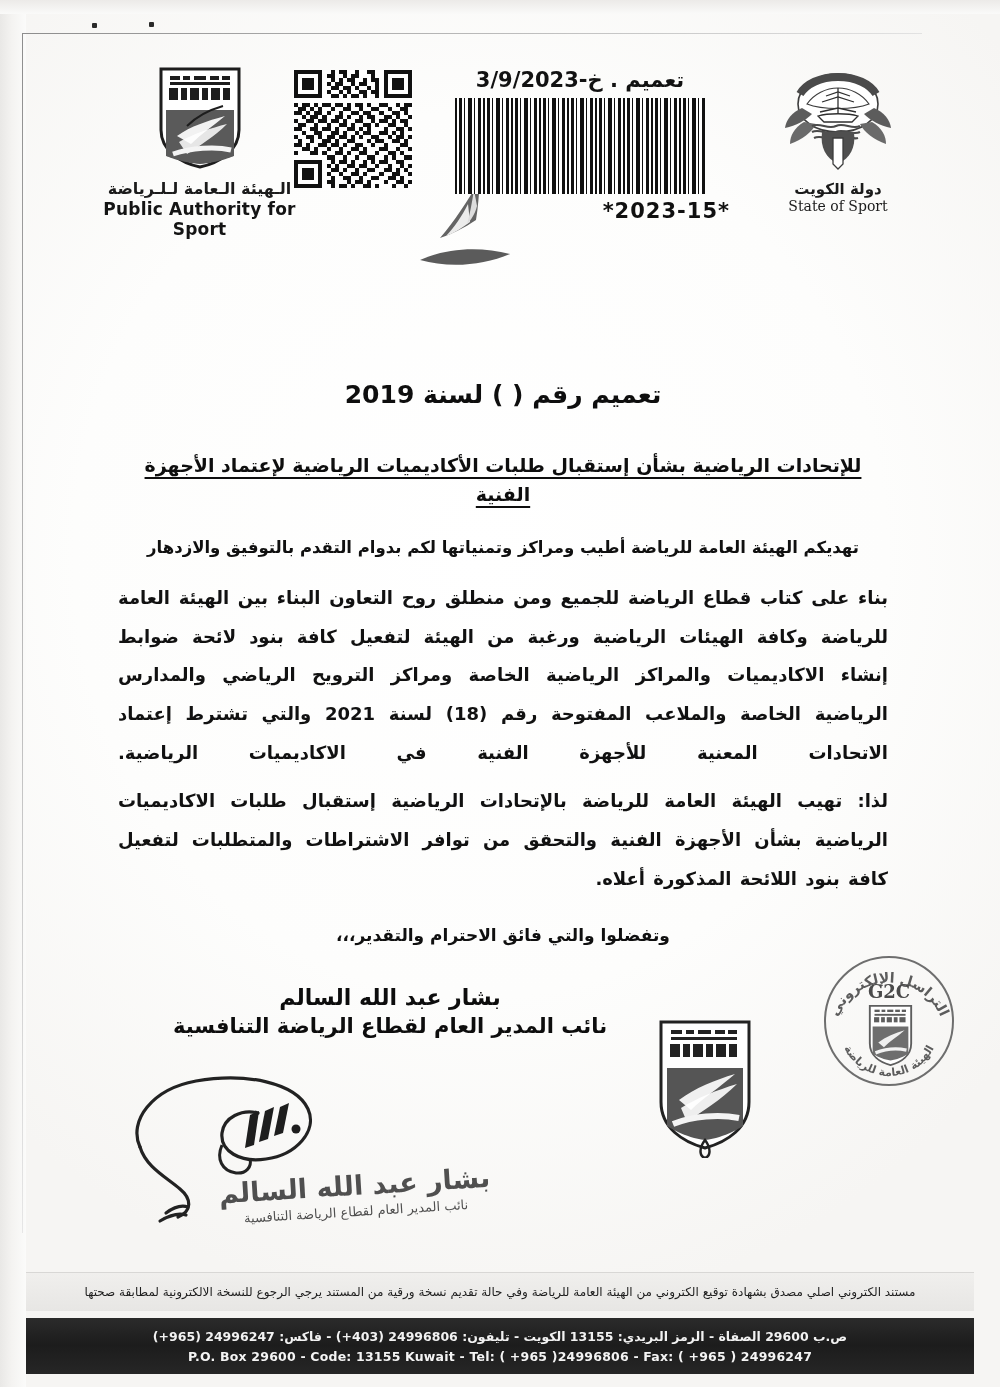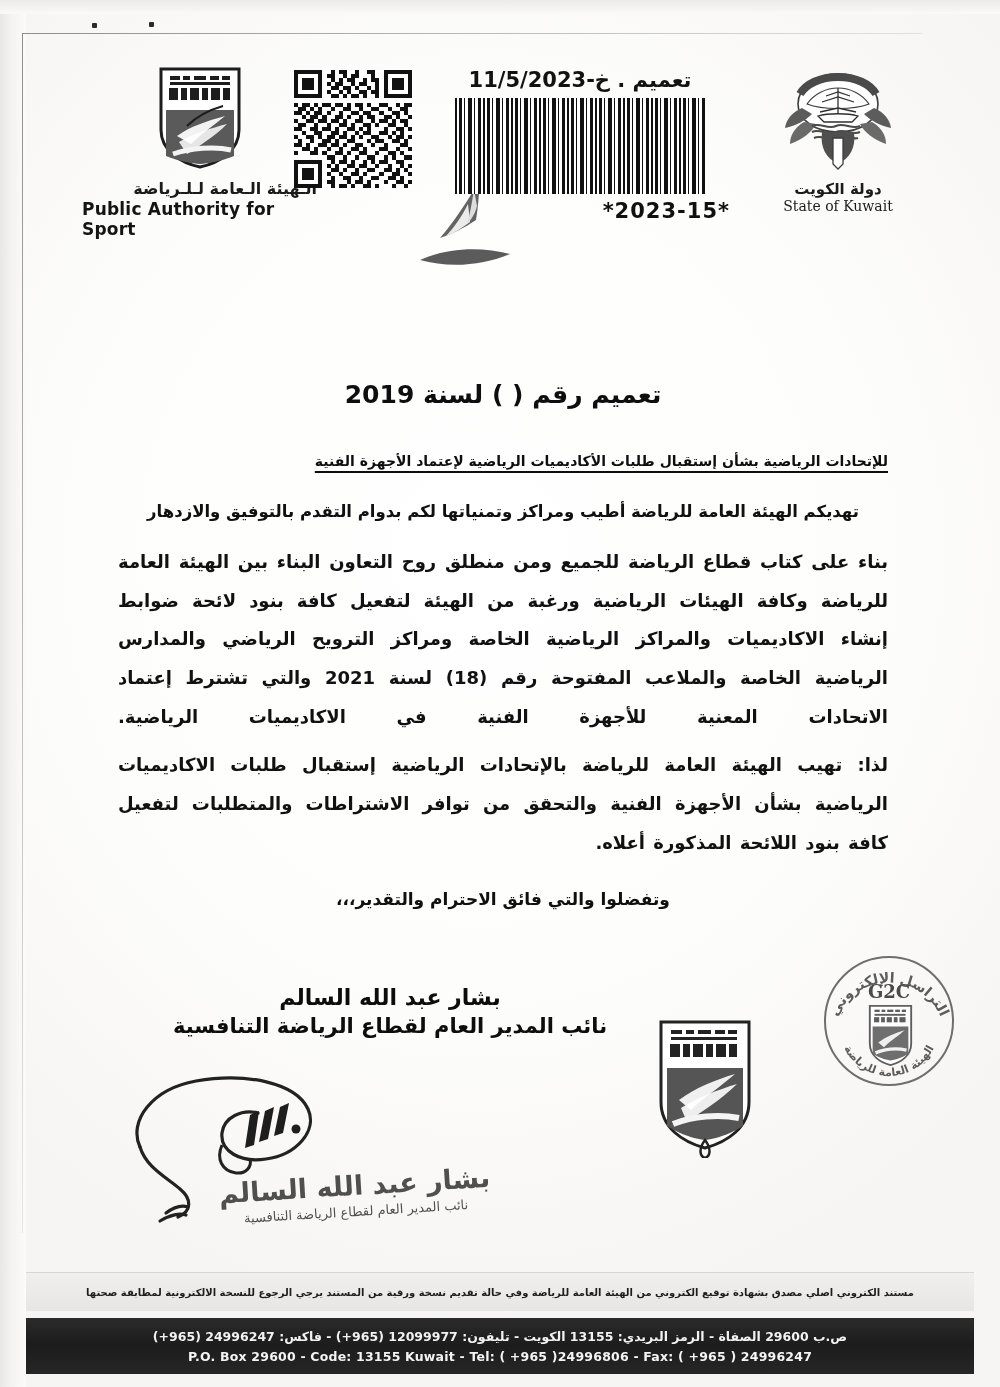--- a/index.html
+++ b/index.html
@@ -113,20 +113,21 @@
     left: 418px; top: 118px;
     width: 120px; height: 100px;
     opacity: .85;
   }
 
   
   .logo-left {
     position: absolute;
     left: 82px; top: 8px;
     width: 235px;
+    text-align: center;
   }
   .shield {
     width: 86px; height: 104px;
     margin: 0 auto;
   }
   .logo-ar {
     direction: rtl;
     font-size: 16px;
     font-weight: 600;
     letter-spacing: 1.2px;
@@ -174,21 +175,22 @@
   }
   .title-line {
     text-align: center;
     font-size: 25px;
     font-weight: 700;
     color: #0e0e0e;
     margin-bottom: 42px;
     letter-spacing: .2px;
   }
   .subject {
-    font-size: 14px;
+    text-align: center;
+    font-size: 19px;
     font-weight: 700;
     color: #0e0e0e;
     text-decoration: underline;
     text-underline-offset: 5px;
     text-decoration-thickness: 2px;
     margin-bottom: 30px;
     line-height: 1.5;
     margin-top: 18px;
   }
   .greeting {
@@ -289,22 +291,22 @@
     top: 1272px;
     height: 38px;
     background: linear-gradient(180deg, #f0efed 0%, #e7e6e4 100%);
     direction: rtl;
     display: flex;
     align-items: center;
     justify-content: center;
     border-top: 1px solid #d8d7d5;
   }
   .footer-note span {
-    font-size: 10px;
-    font-weight: 700;
+    font-size: 12px;
+    font-weight: 400;
     color: #1d1d1d;
     letter-spacing: .1px;
   }
   .footer-bar {
     position: absolute;
     left: 26px; right: 26px;
     top: 1318px;
     height: 56px;
     background: linear-gradient(180deg, #2b2b2b 0%, #1c1c1c 48%, #262626 100%);
     display: flex;
@@ -606,21 +608,21 @@
     <div class="flag-mark">
       <svg viewBox="0 0 120 100" width="120" height="100">
         <path d="M62 4 C50 24 36 46 22 62 C34 58 46 52 58 44 C60 32 61 18 62 4 Z" fill="#4a4a4a"></path>
         <path d="M50 28 C44 40 36 52 28 60 C36 57 44 52 52 46 Z" fill="#e9e9e9"></path>
         <path d="M56 14 C54 26 52 38 49 48 C53 44 57 38 59 30 Z" fill="#d8d8d8"></path>
         <path d="M2 84 C28 72 62 70 92 78 C64 90 30 92 2 84 Z" fill="#3f3f3f"></path>
       </svg>
     </div>
 
     <div class="barcode-wrap">
-      <div class="doc-ref">تعميم . خ-11/5/2023</div>
+      <div class="doc-ref">تعميم . خ-3/9/2023</div>
       <div class="barcode"></div>
       <div class="barcode-num">*2023-15*</div>
     </div>
 
     <div class="logo-right">
       <div class="emblem">
         <svg viewBox="0 0 112 106" width="112" height="106">
           <g stroke="#3d3d3d" fill="none" stroke-width="1.6">
             <path d="M56 6 C33 6 16 20 16 36 C16 52 33 64 56 64 C79 64 96 52 96 36 C96 20 79 6 56 6Z" fill="#fff"></path>
             <path d="M18 26 C24 16 38 9 56 9 C74 9 88 16 94 26" stroke="#4a4a4a" stroke-width="8" fill="none"></path>
@@ -642,21 +644,21 @@
           <g stroke="#4a4a4a" stroke-width="2.2" fill="none">
             <path d="M30 58 C38 54 46 62 54 58 C62 54 70 62 78 58"></path>
             <path d="M30 64 C38 60 46 68 54 64 C62 60 70 68 78 64"></path>
             <path d="M32 70 C40 66 48 74 56 70 C64 66 70 72 76 70"></path>
           </g>
           <path d="M40 64 C38 80 44 90 56 96 C68 90 74 80 72 64 Z" fill="#4f4f4f"></path>
           <path d="M51 70 H61 V96 L56 101 L51 96 Z" fill="#ffffff" stroke="#3d3d3d" stroke-width="1.3"></path>
         </svg>
       </div>
       <div class="emblem-ar">دولة الكويت</div>
-      <div class="emblem-en">State of Kuwait</div>
+      <div class="emblem-en">State of Sport</div>
     </div>
   </div>
 
   <div class="doc-body">
     <div class="title-line">تعميم رقم (          ) لسنة 2019</div>
     <div class="subject">للإتحادات الرياضية بشأن إستقبال طلبات الأكاديميات الرياضية لإعتماد الأجهزة الفنية</div>
     <div class="greeting">تهديكم الهيئة العامة للرياضة أطيب ومراكز وتمنياتها لكم بدوام التقدم بالتوفيق والازدهار</div>
     <div class="para">بناء على كتاب قطاع الرياضة للجميع ومن منطلق روح التعاون البناء بين الهيئة العامة للرياضة وكافة الهيئات الرياضية ورغبة من الهيئة لتفعيل كافة بنود لائحة ضوابط إنشاء الاكاديميات والمراكز الرياضية الخاصة ومراكز الترويح الرياضي والمدارس الرياضية الخاصة والملاعب المفتوحة رقم (18) لسنة 2021 والتي تشترط إعتماد الاتحادات المعنية للأجهزة الفنية في الاكاديميات الرياضية.</div>
     <div class="para last-natural">لذا: تهيب الهيئة العامة للرياضة بالإتحادات الرياضية إستقبال طلبات الاكاديميات الرياضية بشأن الأجهزة الفنية والتحقق من توافر الاشتراطات والمتطلبات لتفعيل كافة بنود اللائحة المذكورة أعلاه.</div>
     <div class="closing">وتفضلوا والتي فائق الاحترام والتقدير،،،</div>
@@ -752,17 +754,17 @@
         <path d="M18 104 C38 96 64 94 84 98" stroke="#f2f2f2" stroke-width="7" fill="none"></path>
       </g>
     </svg>
   </div>
 
   <div class="footer-note">
     <span>مستند الكتروني اصلي مصدق بشهادة توقيع الكتروني من الهيئة العامة للرياضة وفي حالة تقديم نسخة ورقية من المستند يرجي الرجوع للنسخة الالكترونية لمطابقة صحتها</span>
   </div>
 
   <div class="footer-bar">
-    <div class="ar">ص.ب 29600 الصفاة - الرمز البريدي: 13155 الكويت - تليفون: 12099977 (965+) - فاكس: 24996247 (965+)</div>
+    <div class="ar">ص.ب 29600 الصفاة - الرمز البريدي: 13155 الكويت - تليفون: 24996806 (403+) - فاكس: 24996247 (965+)</div>
     <div class="en">P.O. Box 29600 - Code: 13155 Kuwait  - Tel: ( +965 )24996806 - Fax: ( +965 ) 24996247</div>
   </div>
 
 </div>
 
 </body></html>

